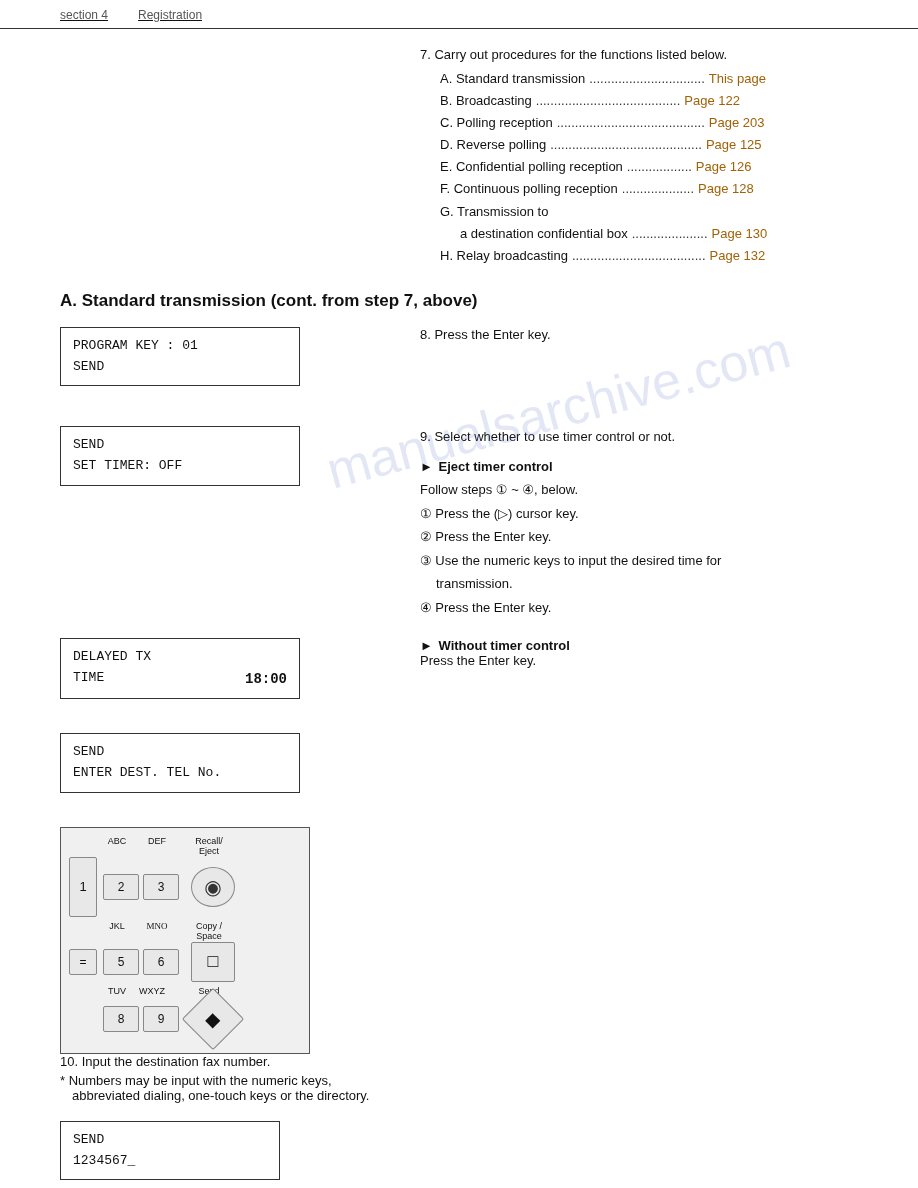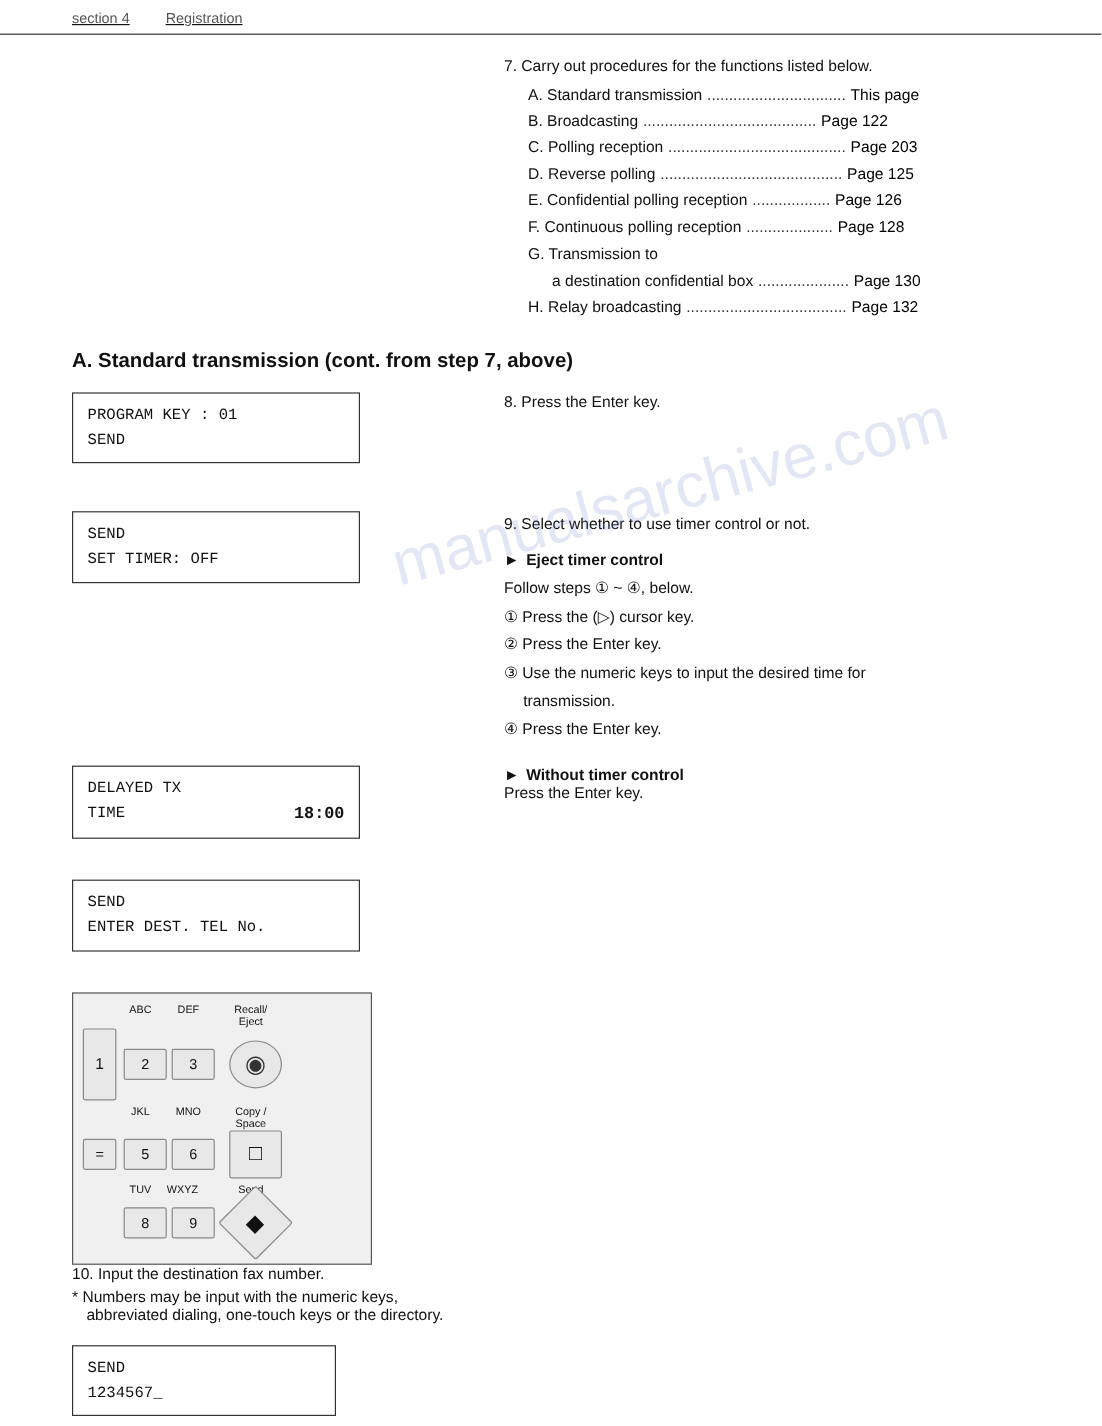--- a/index.html
+++ b/index.html
@@ -195,21 +195,21 @@
       pointer-events: none;
       font-family: Arial, sans-serif;
       white-space: nowrap;
       z-index: 10;
     }
     .dots {
       letter-spacing: 0px;
       color: #333;
     }
     .page-ref {
-      color: #000000;
+      color: #a16207;
     }
     .delay-time {
       font-family: 'Courier New', Courier, monospace;
       font-size: 14px;
       font-weight: bold;
     }
   </style>
 </head>
 <body>
 
@@ -348,21 +348,21 @@
               <div class="key-side" style="height:60px; width:28px; font-size:13px;">1</div>
             </div>
             <div class="key">2</div>
             <div class="key">3</div>
             <div style="width:4px;"></div>
             <div class="key-circle" style="width:44px; height:40px; border-radius:50%; font-size:20px; color:#333;">◉</div>
           </div>
 
           <div style="display:flex; margin-bottom:1px; margin-left:30px; gap:4px;">
             <div style="width:36px; text-align:center; font-size:9px;">JKL</div>
-            <div style="width:36px; text-align:center; font-size:9px;">MNO</div>
+            <div style="width:36px; text-align:center; font-size:9px;font-family:Liberation Serif, serif;">MNO</div>
             <div style="width:4px;"></div>
             <div style="width:44px; text-align:center; font-size:9px;">Copy / Space</div>
           </div>
 
           <div class="keypad-row">
             <div style="width:28px; margin-right:2px; display:flex; align-items:center; justify-content:center;">
               <div style="width:28px; height:26px; border:1px solid #888; background:#e8e8e8; display:flex; align-items:center; justify-content:center; font-size:12px; border-radius:2px;">=</div>
             </div>
             <div class="key">5</div>
             <div class="key">6</div>

